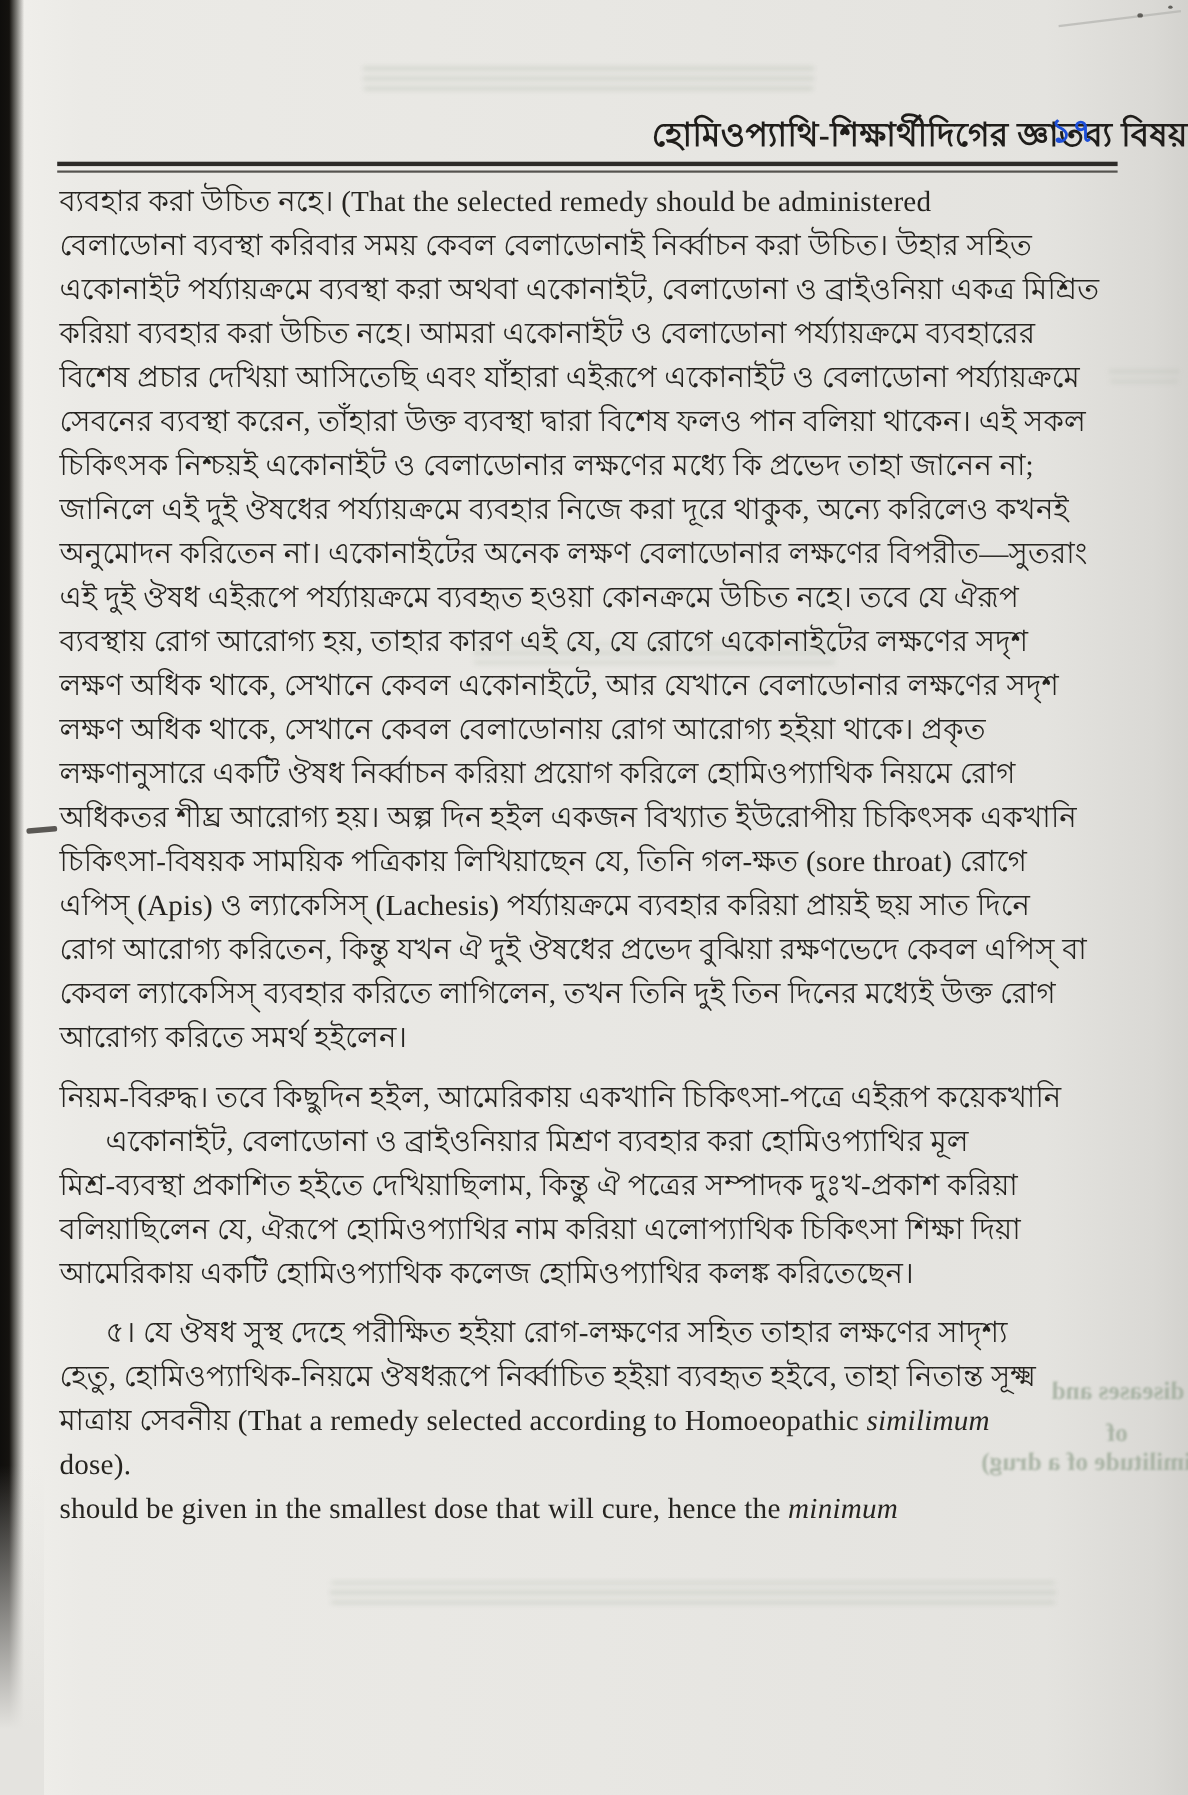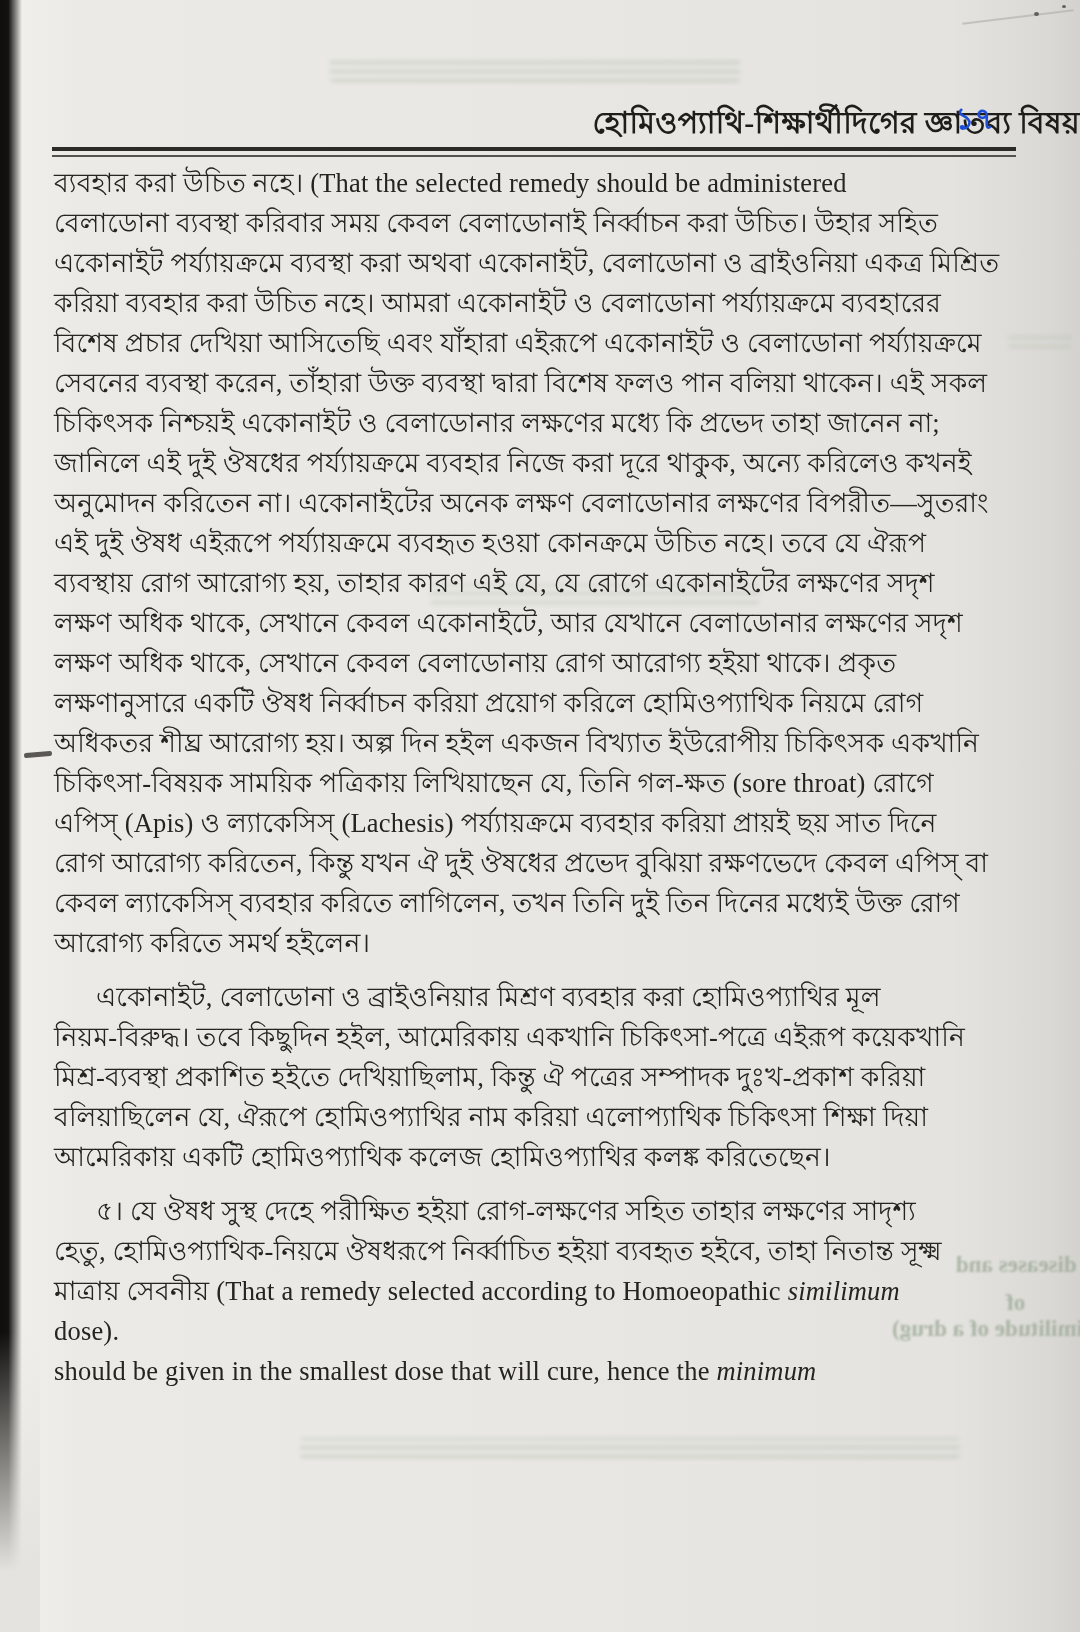--- a/index.html
+++ b/index.html
@@ -109,22 +109,22 @@
       <div class="line">লক্ষণ অধিক থাকে, সেখানে কেবল বেলাডোনায় রোগ আরোগ্য হইয়া থাকে। প্রকৃত</div>
       <div class="line">লক্ষণানুসারে একটি ঔষধ নির্ব্বাচন করিয়া প্রয়োগ করিলে হোমিওপ্যাথিক নিয়মে রোগ</div>
       <div class="line">অধিকতর শীঘ্র আরোগ্য হয়। অল্প দিন হইল একজন বিখ্যাত ইউরোপীয় চিকিৎসক একখানি</div>
       <div class="line">চিকিৎসা-বিষয়ক সাময়িক পত্রিকায় লিখিয়াছেন যে, তিনি গল-ক্ষত  (sore throat) রোগে</div>
       <div class="line">এপিস্ (Apis)   ও ল্যাকেসিস্ (Lachesis) পর্য্যায়ক্রমে ব্যবহার করিয়া প্রায়ই ছয় সাত দিনে</div>
       <div class="line">রোগ আরোগ্য করিতেন, কিন্তু যখন ঐ দুই ঔষধের প্রভেদ বুঝিয়া রক্ষণভেদে কেবল এপিস্ বা</div>
       <div class="line">কেবল ল্যাকেসিস্ ব্যবহার করিতে লাগিলেন, তখন তিনি দুই তিন দিনের মধ্যেই উক্ত রোগ</div>
       <div class="line">আরোগ্য করিতে সমর্থ হইলেন।</div>
     </div>
   <div class="para">
+      <div class="line">নিয়ম-বিরুদ্ধ। তবে কিছুদিন হইল, আমেরিকায় একখানি চিকিৎসা-পত্রে এইরূপ কয়েকখানি</div>
       <div class="line indent">একোনাইট, বেলাডোনা ও ব্রাইওনিয়ার মিশ্রণ ব্যবহার করা হোমিওপ্যাথির মূল</div>
-      <div class="line">নিয়ম-বিরুদ্ধ। তবে কিছুদিন হইল, আমেরিকায় একখানি চিকিৎসা-পত্রে এইরূপ কয়েকখানি</div>
       <div class="line">মিশ্র-ব্যবস্থা প্রকাশিত হইতে দেখিয়াছিলাম, কিন্তু ঐ পত্রের সম্পাদক দুঃখ-প্রকাশ করিয়া</div>
       <div class="line">বলিয়াছিলেন যে, ঐরূপে হোমিওপ্যাথির নাম করিয়া এলোপ্যাথিক চিকিৎসা শিক্ষা দিয়া</div>
       <div class="line">আমেরিকায় একটি হোমিওপ্যাথিক কলেজ হোমিওপ্যাথির কলঙ্ক করিতেছেন।</div>
     </div>
   <div class="para">
       <div class="line indent">৫। যে ঔষধ সুস্থ দেহে পরীক্ষিত হইয়া রোগ-লক্ষণের সহিত তাহার লক্ষণের সাদৃশ্য</div>
       <div class="line">হেতু, হোমিওপ্যাথিক-নিয়মে ঔষধরূপে নির্ব্বাচিত হইয়া ব্যবহৃত হইবে, তাহা নিতান্ত সূক্ষ্ম</div>
       <div class="line"><span>মাত্রায় সেবনীয়  (That a remedy selected according to Homoeopathic </span><span class="it">similimum</span></div>
       <div class="line">dose).</div>
       <div class="line"><span>should be given in the smallest dose that will cure, hence the </span><span class="it">minimum</span></div>

